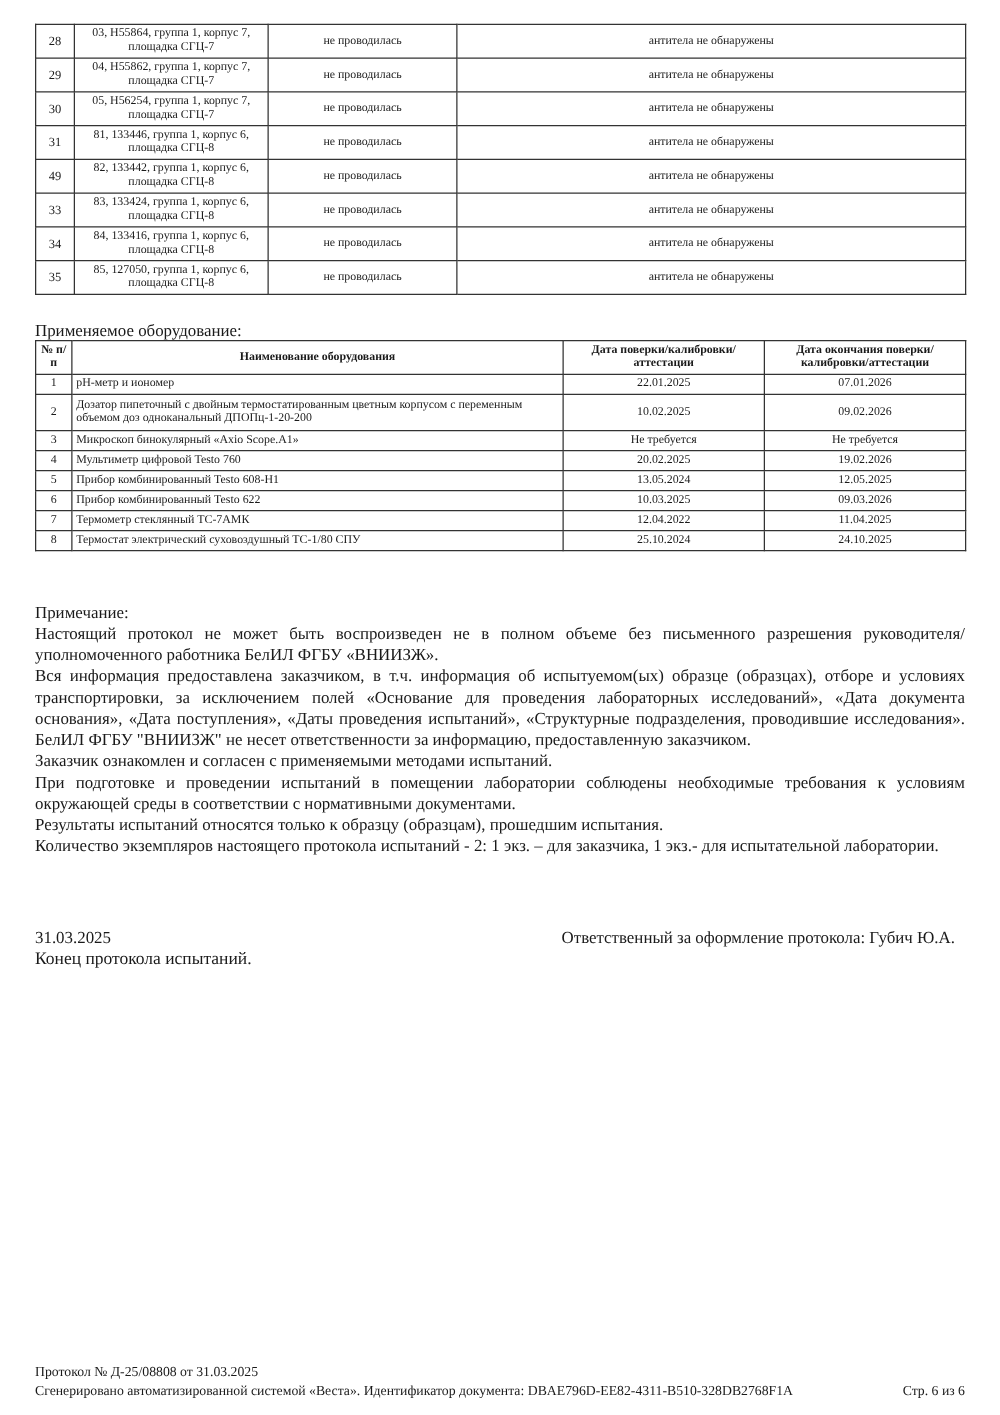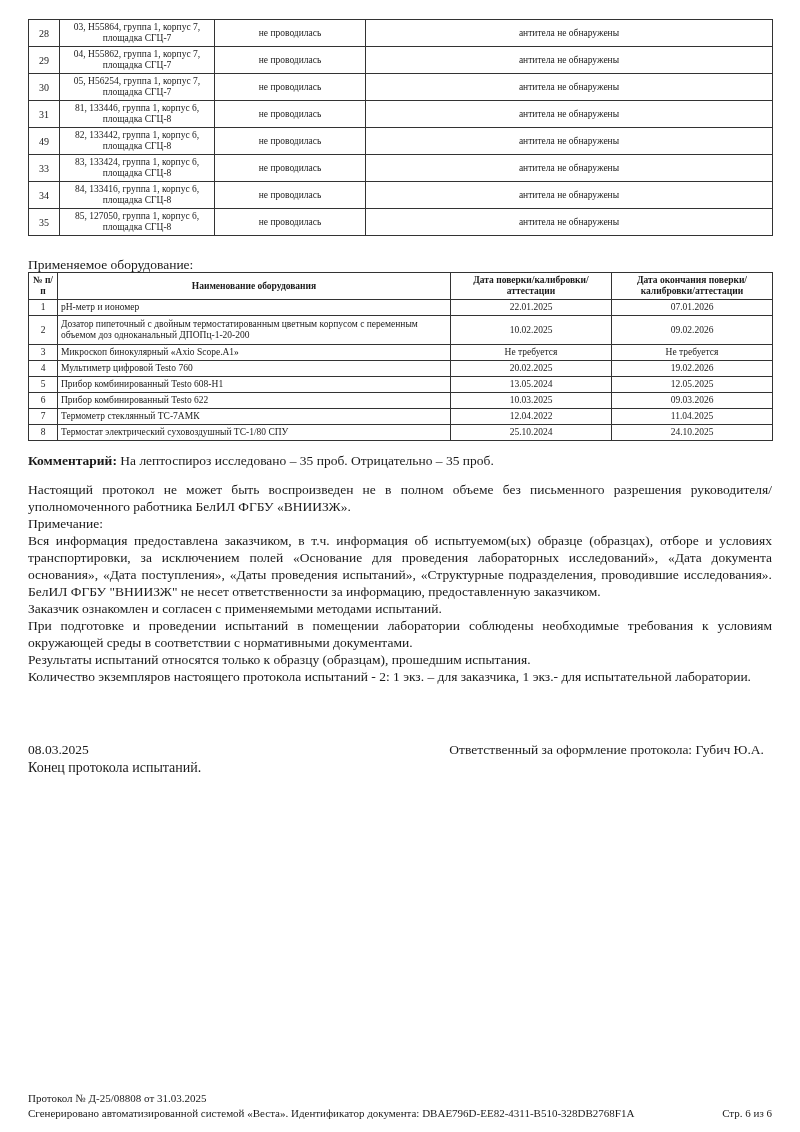--- a/index.html
+++ b/index.html
@@ -151,33 +151,32 @@
       </tr>
       <tr>
         <td class="num">8</td>
         <td class="name">Термостат электрический суховоздушный ТС-1/80 СПУ</td>
         <td class="date">25.10.2024</td>
         <td class="date">24.10.2025</td>
       </tr>
     </tbody>
   </table>
 
-  <div class="comment"><b>Комментарий:</b><span> На лептоспироз исследовано – 35 проб. Отрицательно – 35 проб.</span></div>
 
   <div class="notes">
+    <p>Примечание:</p>
     <p>Настоящий протокол не может быть воспроизведен не в полном объеме без письменного разрешения руководителя/уполномоченного работника БелИЛ ФГБУ «ВНИИЗЖ».</p>
-    <p>Примечание:</p>
     <p>Вся информация предоставлена заказчиком, в т.ч. информация об испытуемом(ых) образце (образцах), отборе и условиях транспортировки, за исключением полей «Основание для проведения лабораторных исследований», «Дата документа основания», «Дата поступления», «Даты проведения испытаний», «Структурные подразделения, проводившие исследования». БелИЛ ФГБУ "ВНИИЗЖ" не несет ответственности за информацию, предоставленную заказчиком.</p>
     <p>Заказчик ознакомлен и согласен с применяемыми методами испытаний.</p>
     <p>При подготовке и проведении испытаний в помещении лаборатории соблюдены необходимые требования к условиям окружающей среды в соответствии с нормативными документами.</p>
     <p>Результаты испытаний относятся только к образцу (образцам), прошедшим испытания.</p>
     <p>Количество экземпляров настоящего протокола испытаний - 2: 1 экз. – для заказчика, 1 экз.- для испытательной лаборатории.</p>
   </div>
 
-  <div class="sign-date">08.03.2025</div>
+  <div class="sign-date">31.03.2025</div>
   <div class="sign-resp">Ответственный за оформление протокола: Губич Ю.А.</div>
   <div class="end-text">Конец протокола испытаний.</div>
 
   <div class="footer1">Протокол № Д-25/08808 от 31.03.2025</div>
   <div class="footer2">Сгенерировано автоматизированной системой «Веста». Идентификатор документа: DBAE796D-EE82-4311-B510-328DB2768F1A</div>
   <div class="footer-page">Стр. 6 из 6</div>
 
 </div>
 
 </body></html>

